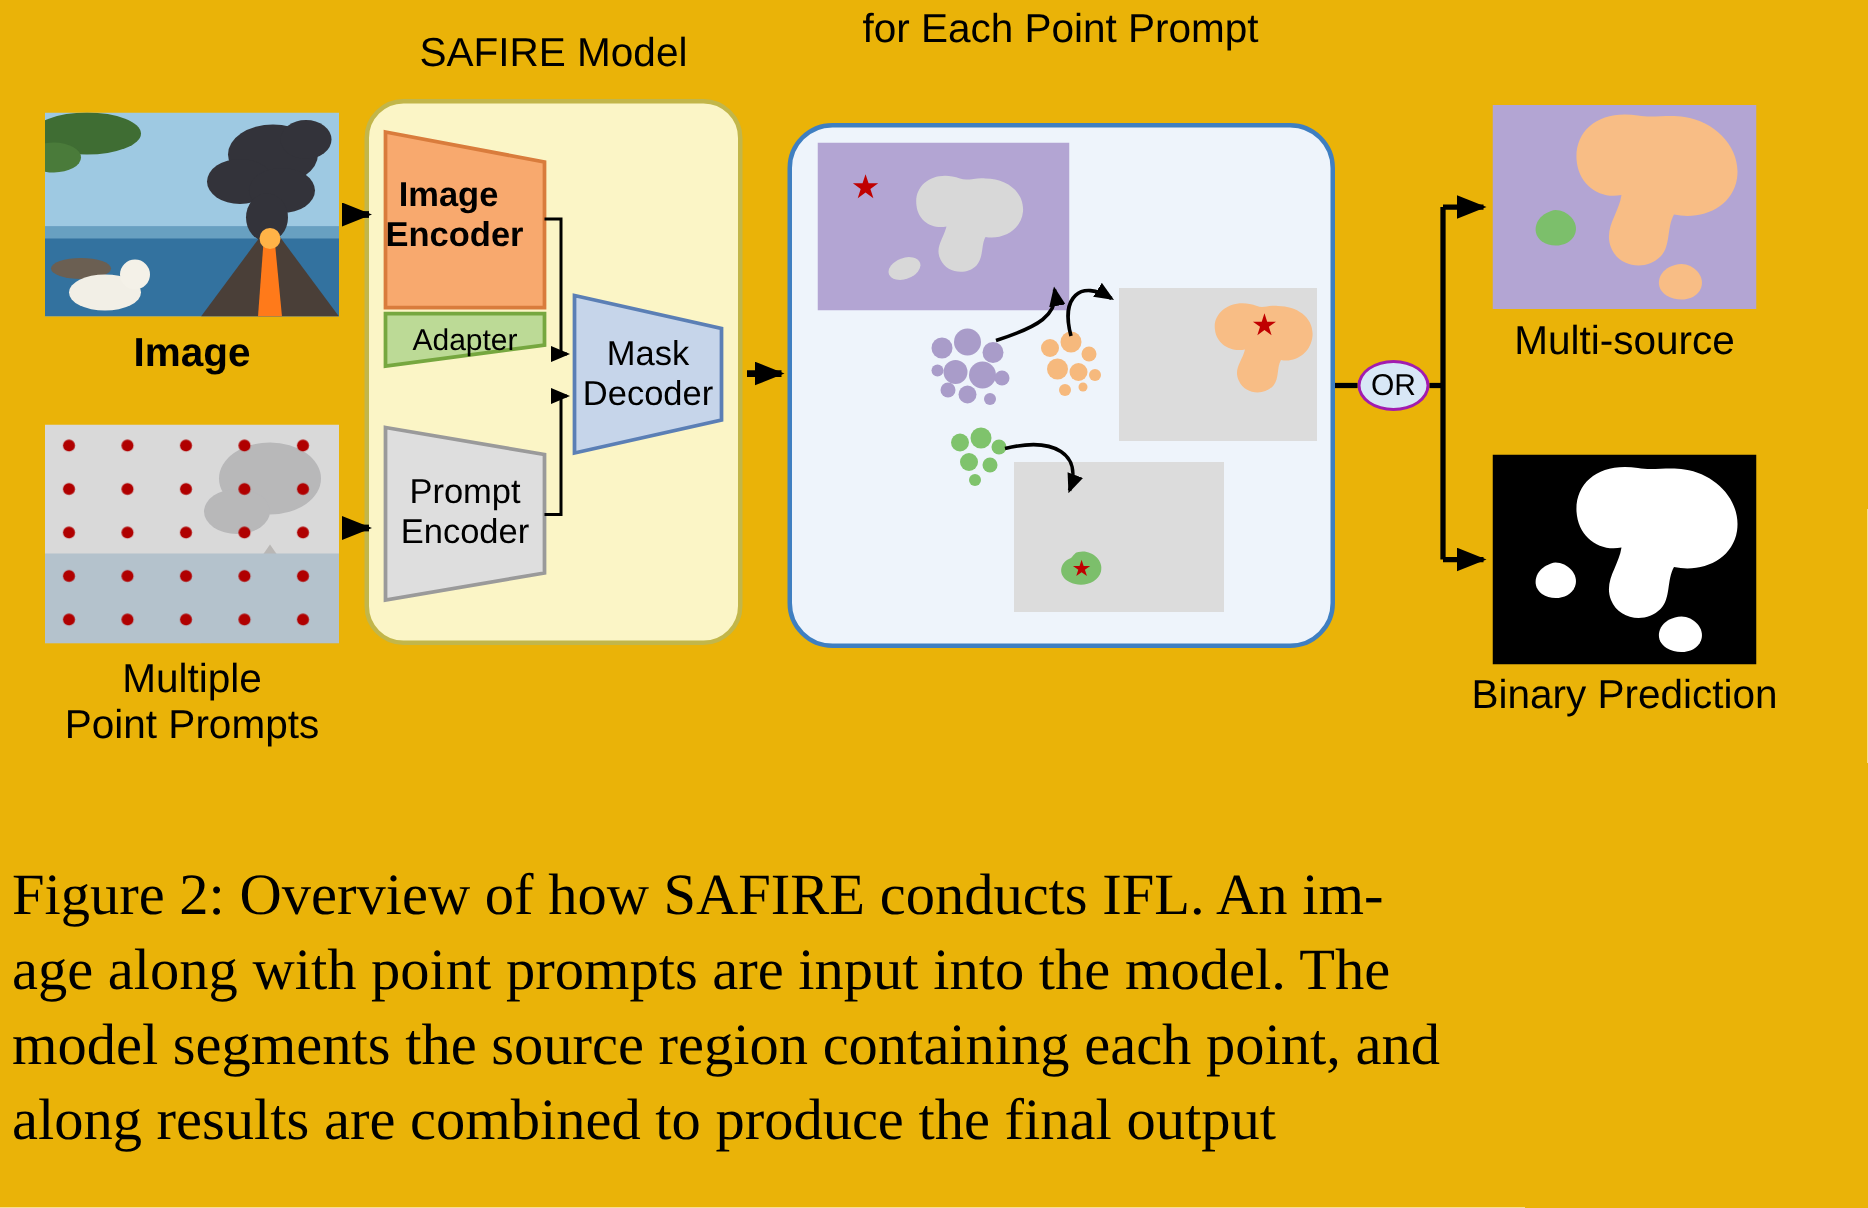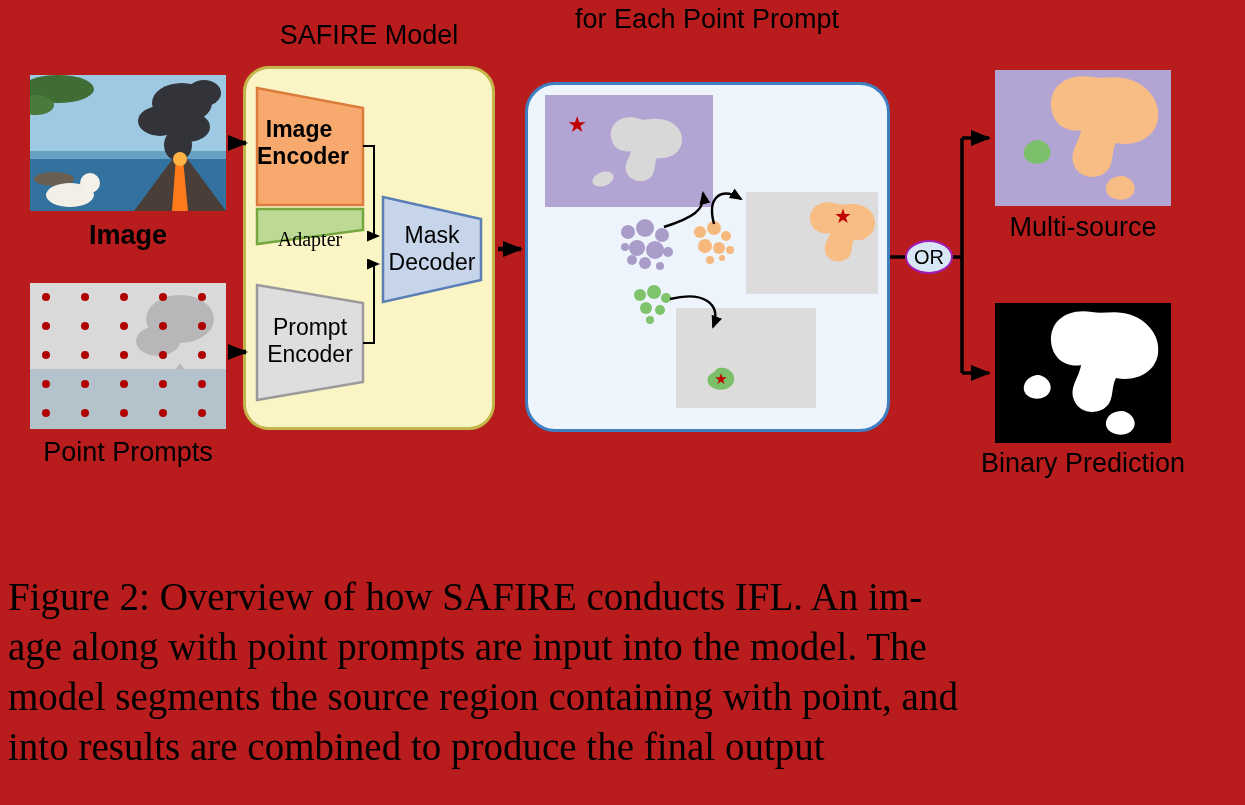--- a/index.html
+++ b/index.html
@@ -1,33 +1,33 @@
 <!DOCTYPE html>
 <html><head>
 <meta charset="utf-8">
 <style>
   html,body { margin:0; padding:0; background:#fff; }
-  .stage { position:relative; width:1245px; height:805px; background:#b91c1c; overflow:hidden;
+  .stage { position:relative; width:1245px; height:805px; background:#eab308; overflow:hidden;
            font-family:"Liberation Sans", sans-serif; color:#000; }
   .abs { position:absolute; }
   .t { position:absolute; text-align:center; color:#000; }
 
   .safire-title { left:243px; top:20px; width:252px; font-size:27px; }
   .agg-title    { left:518px; top:4px;  width:378px; font-size:27px; line-height:31px; }
 
   .photo        { left:30px;  top:75px;  width:196px; height:136px; }
   .image-label  { left:30px;  top:220px; width:196px; font-size:27px;font-weight:bold; }
   .points       { left:30px;  top:283px; width:196px; height:146px; }
   .points-label { left:10px;  top:437px; width:236px; font-size:27px; line-height:31px; }
 
   .safire-box { left:243px; top:66px; width:252px; height:364px; background:#fbf5c6;
                 border:3px solid #c2b64a; border-radius:26px; box-sizing:border-box; }
   .model-svg  { left:243px; top:66px; width:252px; height:364px; }
   .enc-label     { left:257px; top:116px; width:84px; font-size:23px; line-height:27px;font-weight:bold; }
-  .adapter-label { left:257px; top:228px; width:106px; font-size:20px;font-family:Liberation Serif, serif; }
+  .adapter-label { left:257px; top:216px; width:106px; font-size:20px; }
   .penc-label    { left:257px; top:314px; width:106px; font-size:23px; line-height:27px; }
   .dec-label     { left:383px; top:222px; width:98px;  font-size:23px; line-height:27px;text-align:center; }
 
   .agg-box { left:525px; top:82px; width:365px; height:350px; background:#eef4fb;
              border:3px solid #3f7fc1; border-radius:30px; box-sizing:border-box; }
   .mini-purple { left:545px; top:95px;  width:168px; height:112px; }
   .mini-orange { left:746px; top:192px; width:132px; height:102px; }
   .mini-green  { left:676px; top:308px; width:140px; height:100px; }
 
   .or { left:905px; top:240px; width:48px; height:34px; background:#d8e7f6; border:2px solid #a21caf;
@@ -91,20 +91,21 @@
         <ellipse cx="150" cy="36" rx="34" ry="24" fill="#44444c"></ellipse>
         <ellipse cx="128" cy="58" rx="22" ry="15" fill="#44444c"></ellipse>
         <path d="M104,146 L150,80 L196,146 Z" fill="#4a3f38"></path>
         <path d="M146,88 L142,146 L158,146 L153,90 Z" fill="#ff7a1a"></path>
         <rect x="0" y="86" width="196" height="60" fill="#33729f"></rect>
       </g>
       <rect x="0" y="0" width="196" height="146" fill="url(#dotgrid)"></rect>
     </svg>
   </div>
   <div class="t points-label">
+    <div>Multiple</div>
     <div>Point Prompts</div>
   </div>
 
   <div class="abs safire-box"></div>
   <svg class="abs model-svg" width="252" height="364" viewBox="0 0 252 364">
     <defs>
       <marker id="as1" markerUnits="userSpaceOnUse" markerWidth="13" markerHeight="11" refX="11" refY="5.5" orient="auto">
         <polygon points="0,0 13,5.5 0,11" fill="#000"></polygon>
       </marker>
     </defs>
@@ -217,17 +218,17 @@
     </g>
 
     <path d="M664,227 C692,218 706,210 703,193" stroke="#000" stroke-width="2.4" fill="none" marker-end="url(#as)"></path>
     <path d="M714,224 C707,198 720,186 741,199" stroke="#000" stroke-width="2.4" fill="none" marker-end="url(#as)"></path>
     <path d="M670,299 C703,291 722,303 713,327" stroke="#000" stroke-width="2.4" fill="none" marker-end="url(#as)"></path>
   </svg>
 
   <div class="caption">
     <div>Figure 2: Overview of how SAFIRE conducts IFL. An im-</div>
     <div>age along with point prompts are input into the model. The</div>
-    <div>model segments the source region containing with point, and</div>
-    <div>into results are combined to produce the final output</div>
+    <div>model segments the source region containing each point, and</div>
+    <div>along results are combined to produce the final output</div>
   </div>
 
 </div>
 
 </body></html>

